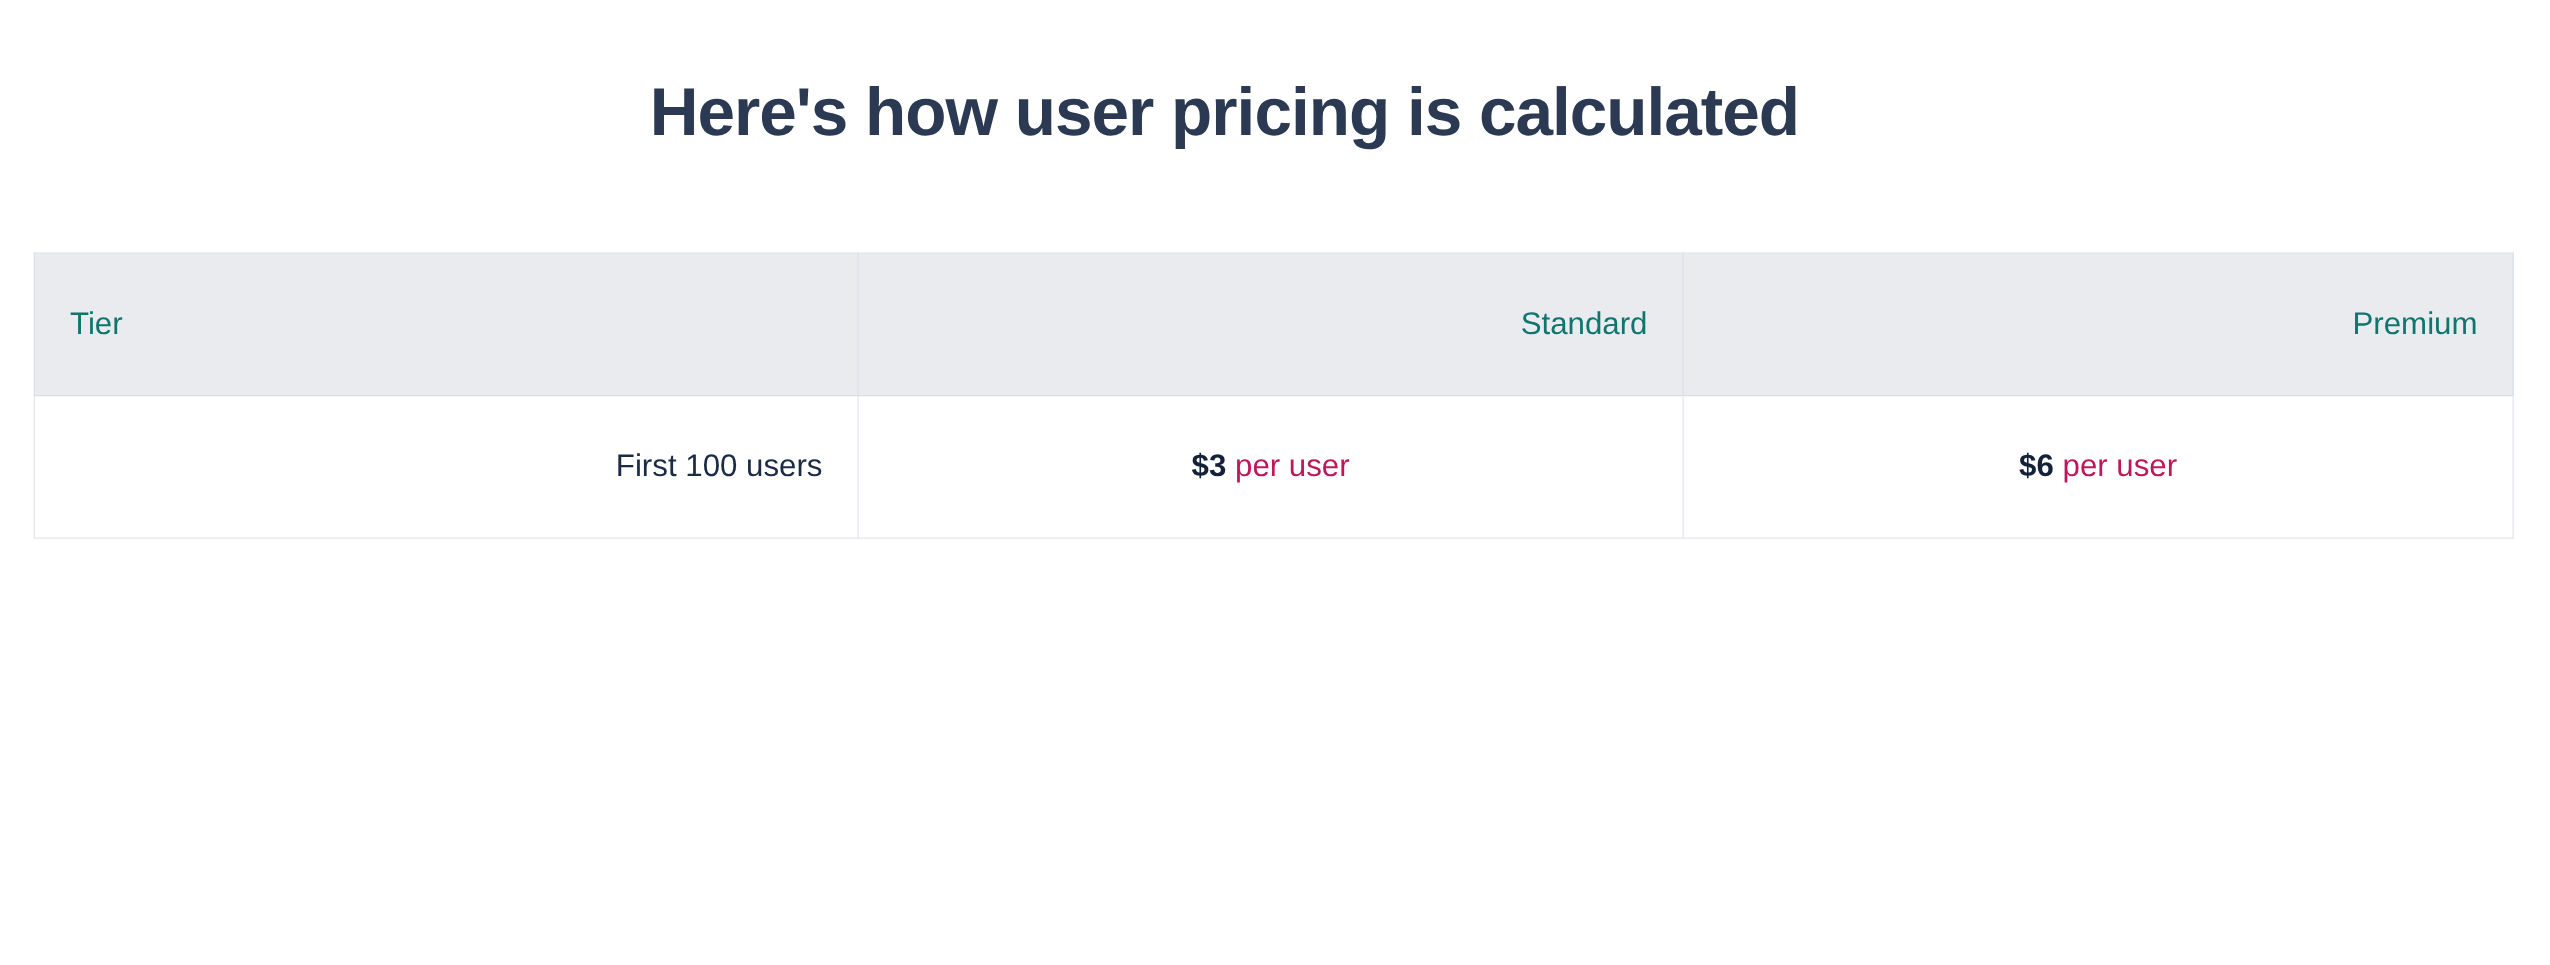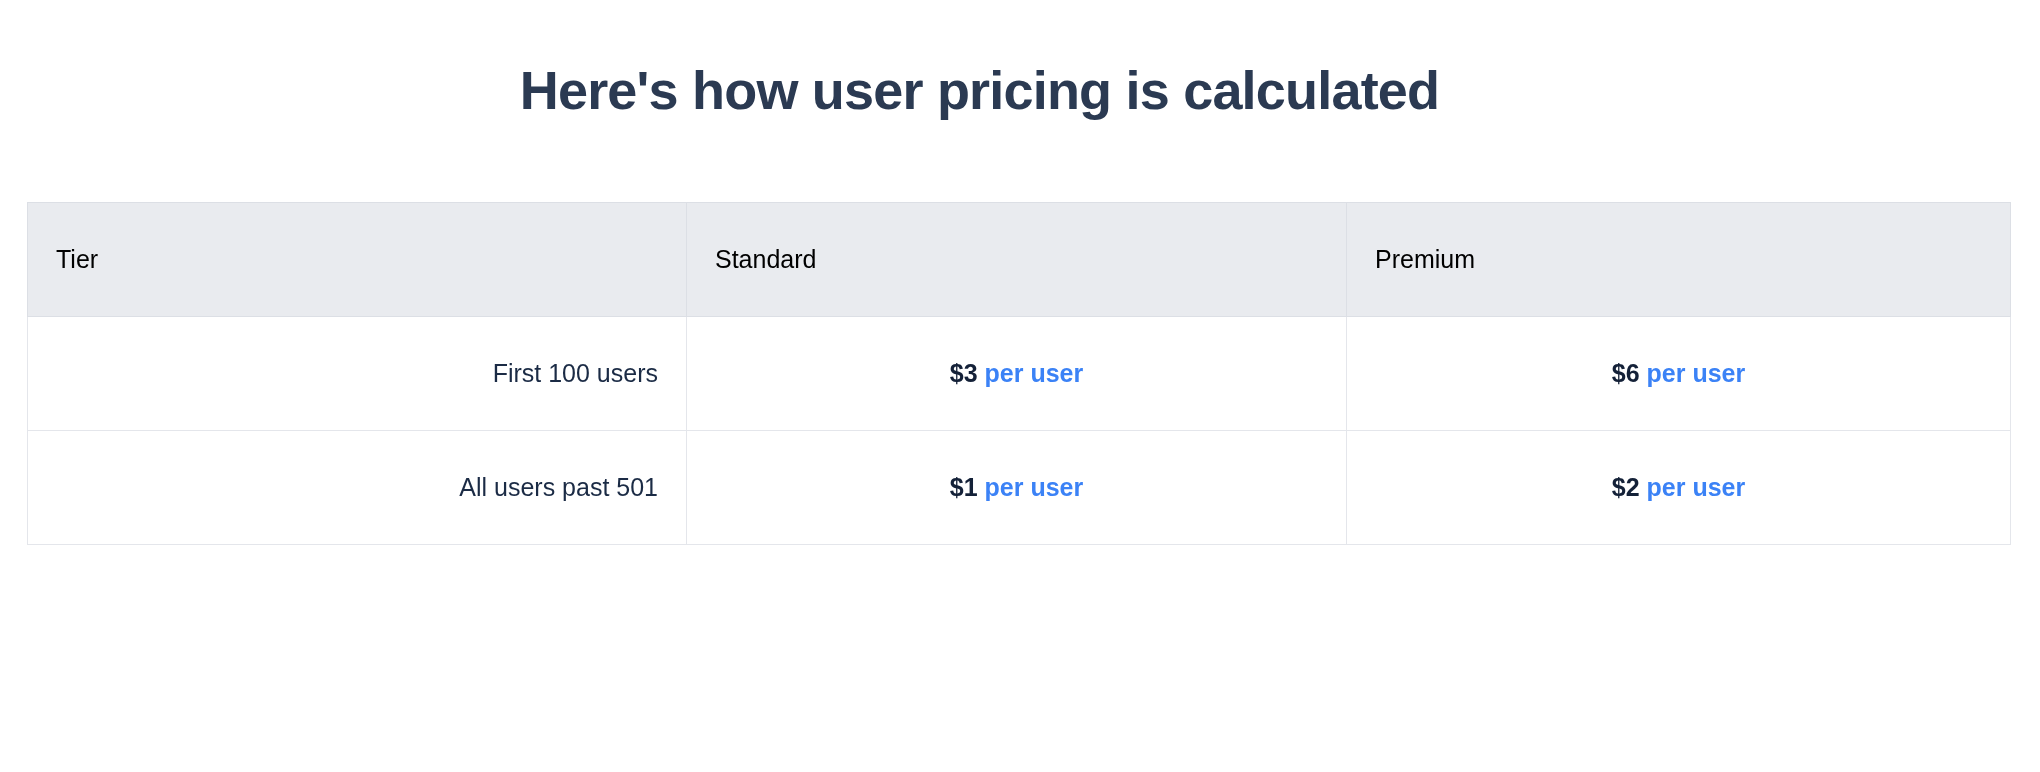--- a/index.html
+++ b/index.html
@@ -48,33 +48,33 @@
 
   table.pricing-table col.col-tier     { width: 659px; }
   table.pricing-table col.col-standard { width: 660px; }
   table.pricing-table col.col-premium  { width: 664px; }
 
   table.pricing-table thead th {
     background: #e9ebef;
     height: 114px;
     font-size: 25px;
     font-weight: 400;
-    color: #000000;
+    color: #0f766e;
     border: 1px solid #dcdfe5;
     padding: 0 28px;
     vertical-align: middle;
   }
 
   th.th-tier {
     text-align: left;
   }
 
   th.th-standard,
   th.th-premium {
-    text-align: left;
+    text-align: right;
   }
 
   table.pricing-table tbody td {
     height: 114px;
     font-size: 25px;
     font-weight: 400;
     color: #1b2b45;
     background: #ffffff;
     border: 1px solid #e4e6eb;
     padding: 0 28px;
@@ -88,22 +88,22 @@
   td.td-price {
     text-align: center;
   }
 
   .price-amount {
     font-weight: 700;
     color: #142138;
   }
 
   .price-unit {
-    font-weight: 700;
-    color: #3b82f6;
+    font-weight: 400;
+    color: #be185d;
   }
 </style>
 </head>
 <body>
 
 <div class="page">
 
   <h1 class="page-title">Here's how user pricing is calculated</h1>
 
   <div class="pricing-table-wrap">
@@ -128,29 +128,18 @@
             <span class="price-amount">$3</span>
             <span class="price-unit">per user</span>
           </td>
           <td class="td-price">
             <span class="price-amount">$6</span>
             <span class="price-unit">per user</span>
           </td>
         </tr>
 
 
-        <tr>
-          <td class="td-tier">All users past 501</td>
-          <td class="td-price">
-            <span class="price-amount">$1</span>
-            <span class="price-unit">per user</span>
-          </td>
-          <td class="td-price">
-            <span class="price-amount">$2</span>
-            <span class="price-unit">per user</span>
-          </td>
-        </tr>
 
       </tbody>
     </table>
   </div>
 
 </div>
 
 </body></html>

